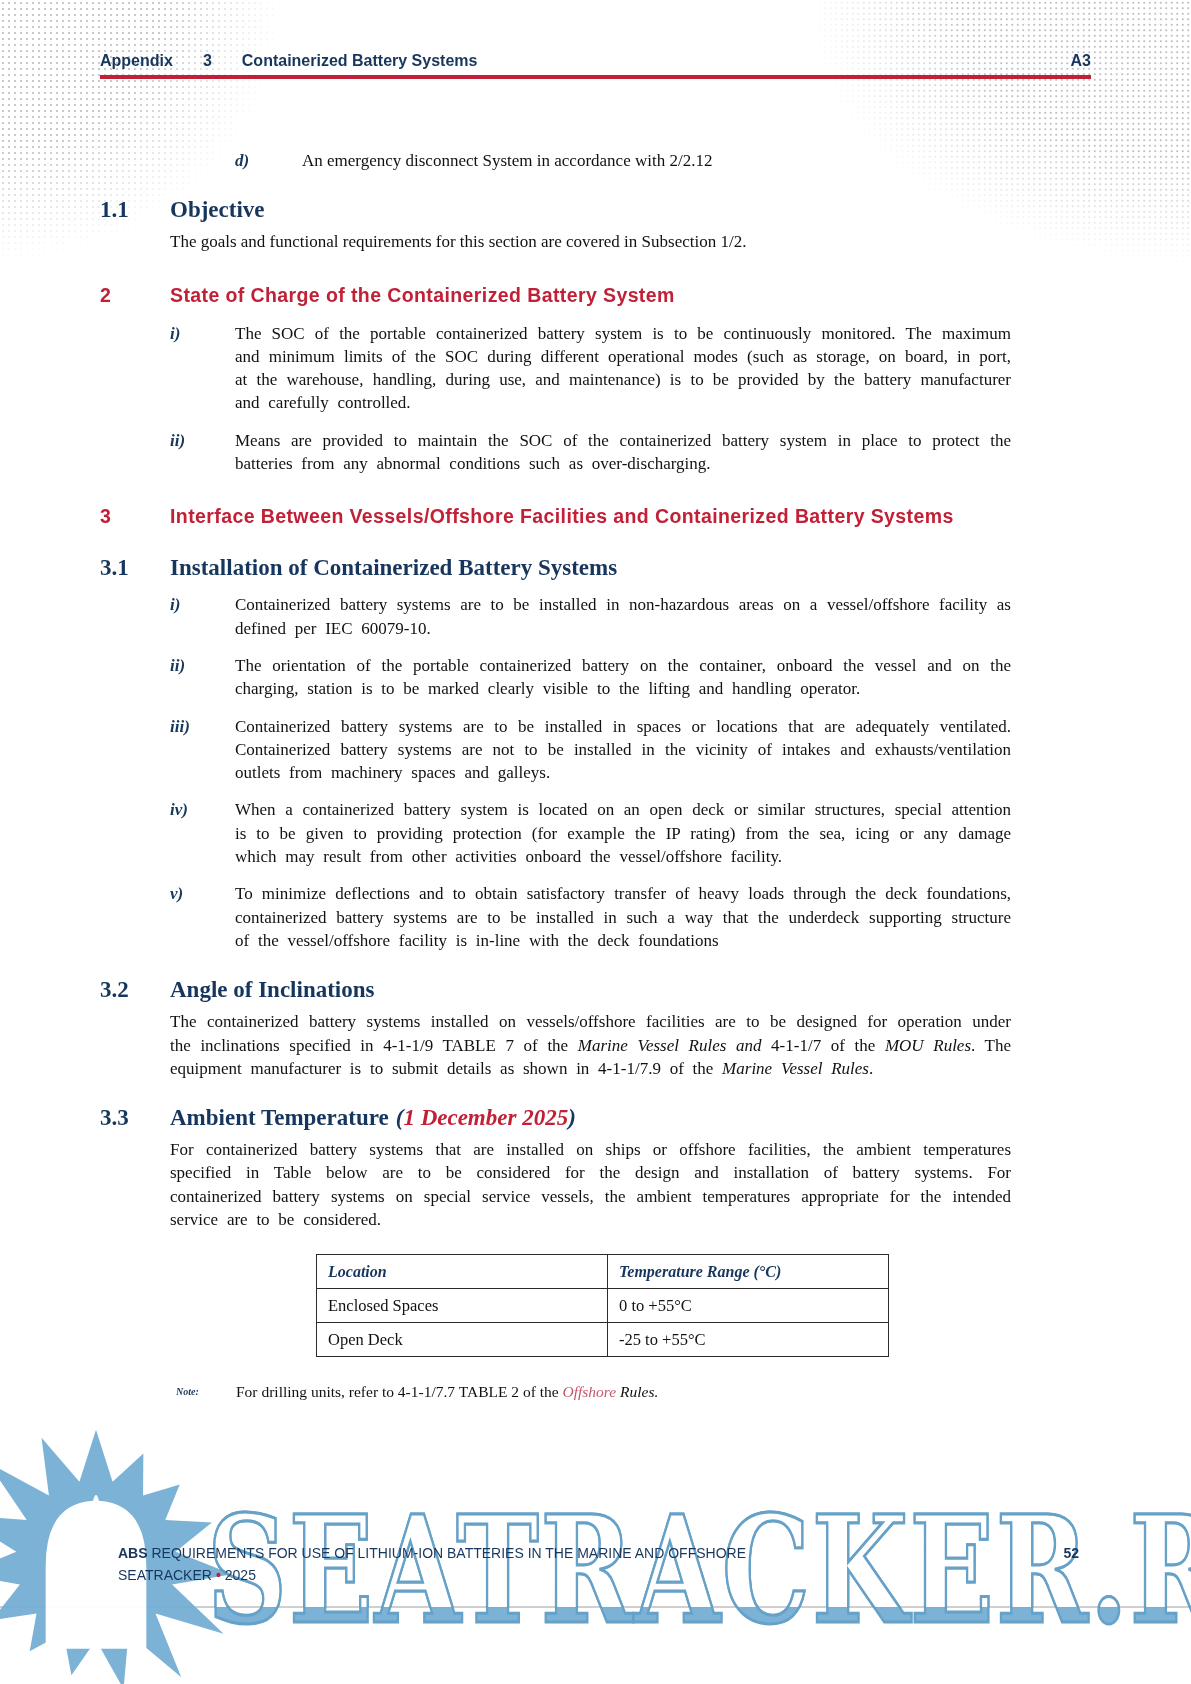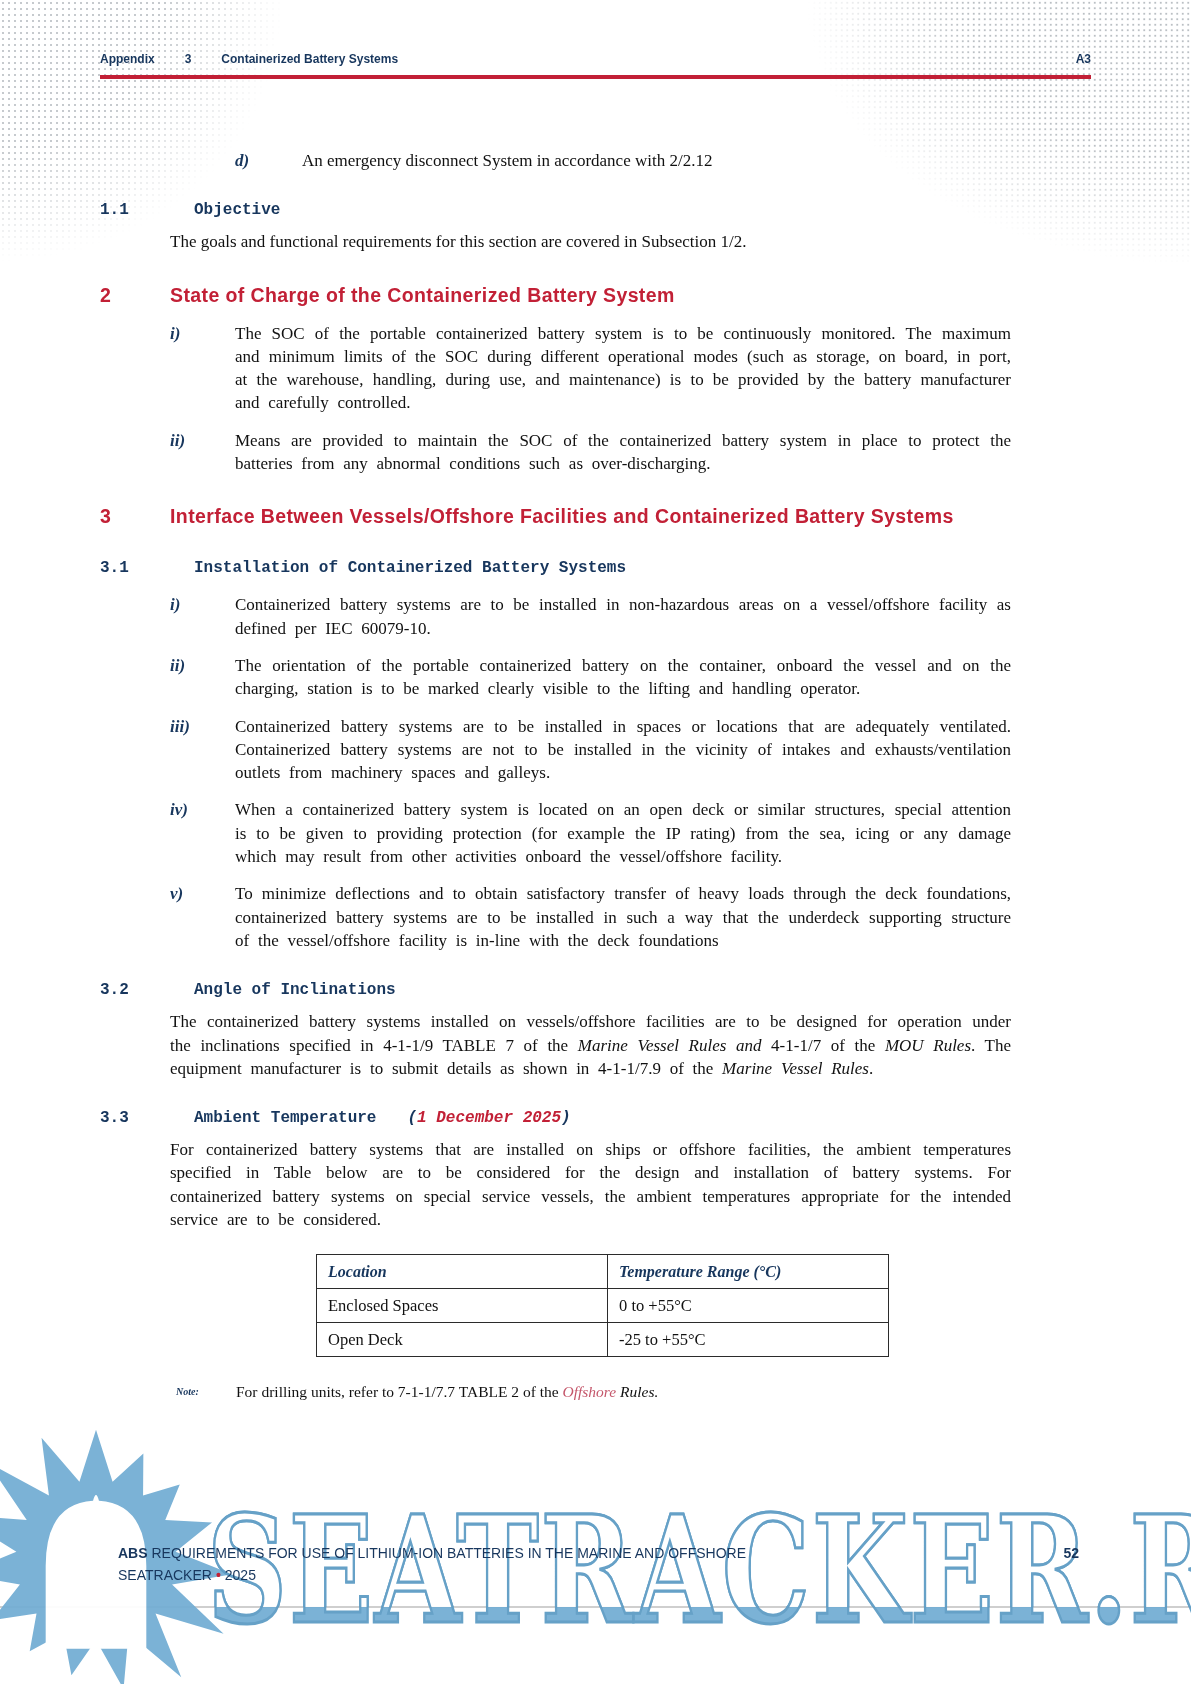--- a/index.html
+++ b/index.html
@@ -23,21 +23,21 @@
     top:0; right:0; width:440px; height:280px; opacity:.6;
     background-size:5.5px 5.5px;
     -webkit-mask-image:radial-gradient(125% 135% at 100% 0%, #000 0%, #000 42%, transparent 70%);
     mask-image:radial-gradient(125% 135% at 100% 0%, #000 0%, #000 42%, transparent 70%);
   }
   
   .runhead{
     position:absolute; top:52px; left:100px; right:100px;
     display:flex; justify-content:space-between; align-items:baseline;
     font-family:"Liberation Sans", sans-serif; font-weight:bold;
-    font-size:12px; color:#17365d;
+    font-size:16px; color:#17365d;
   }
   .runhead .sec-no{margin:0 30px;}
   .red-rule{position:absolute; top:75px; left:100px; right:100px; height:4px; background:#c22036;}
 
   
   .content{position:absolute; top:140px; left:100px; width:911px;}
   .indent{margin-left:70px;}
   .body-text{font-size:17px; line-height:23.3px; text-align:justify; word-spacing:4.5px;}
   .plain{text-align:left; word-spacing:normal;}
 
@@ -45,21 +45,21 @@
   .list-label{
     flex:0 0 65px; font-weight:bold; font-style:italic; color:#17365d;
     font-size:17px; line-height:23.3px;
   }
   .list-text{flex:1;}
 
   .d-row{display:flex; margin-top:9px;}
   .d-row .d-label{flex:0 0 67px; margin-left:135px; font-weight:bold; font-style:italic; color:#17365d; font-size:17px; line-height:23.3px;}
   .d-row .d-text{font-size:17px; line-height:23.3px;}
 
-  .sub-head{display:flex; margin-top:27px; font-family:Liberation Mono, monospace; font-weight:bold; font-size:16px; color:#17365d; line-height:22px;gap:24px;}
+  .sub-head{display:flex; margin-top:27px; font-family:Liberation Serif, serif; font-weight:bold; font-size:23px; color:#17365d; line-height:22px;}
   .sub-head .num{flex:0 0 70px;}
   .sub-head .date-red{color:#c22036; font-style:italic; font-weight:bold; margin-left:7px;}
   .sub-head .date-paren{color:#17365d; font-style:italic;}
 
   .major-head{display:flex; margin-top:28px; font-family:"Liberation Sans", sans-serif; font-weight:bold; font-size:19.5px; color:#c22036; letter-spacing:.4px; line-height:26px;}
   .major-head .num{flex:0 0 70px; letter-spacing:0;}
   .major-head .ttl{max-width:830px;}
 
   .para{margin-top:9px;}
 
@@ -207,21 +207,21 @@
       </tr>
       <tr>
         <td>Open Deck</td>
         <td>-25 to +55°C</td>
       </tr>
     </tbody>
       </table>
 
     <div class="note-row">
       <span class="note-label">Note:</span>
-      <span class="note-text"><span>For drilling units, refer to 7-1-1/7.7 TABLE 2 of the </span><span class="red-i">Offshore</span><span> </span><span class="i">Rules.</span></span>
+      <span class="note-text"><span>For drilling units, refer to 4-1-1/7.7 TABLE 2 of the </span><span class="red-i">Offshore</span><span> </span><span class="i">Rules.</span></span>
     </div>
 
   </div>
 
   <div class="wm-line"></div>
   <svg class="sun" viewBox="0 0 100 100">
     <polygon id="sun-star" fill="#74aed4" points="50.0,6.0 55.6,23.6 66.0,14.0 65.9,28.2 78.3,24.5 73.4,36.5 89.2,37.3 76.9,47.2 96.0,54.8 75.7,58.3 93.1,74.9 70.1,68.1 78.8,89.6 61.0,74.7 59.3,93.6 50.0,77.0 41.7,88.9 39.0,74.7 27.6,80.8 29.9,68.1 14.8,70.3 24.3,58.3 4.5,54.8 23.1,47.2 2.9,34.7 26.6,36.5 13.4,17.0 34.1,28.2 31.6,8.7 44.4,23.6"></polygon>
     <path d="M33,80 L33,52 Q33,31 49,30 Q50,26 51,30 Q67,31 67,52 L67,80 Z" fill="#ffffff"></path>
   </svg>
   <div class="wm">

